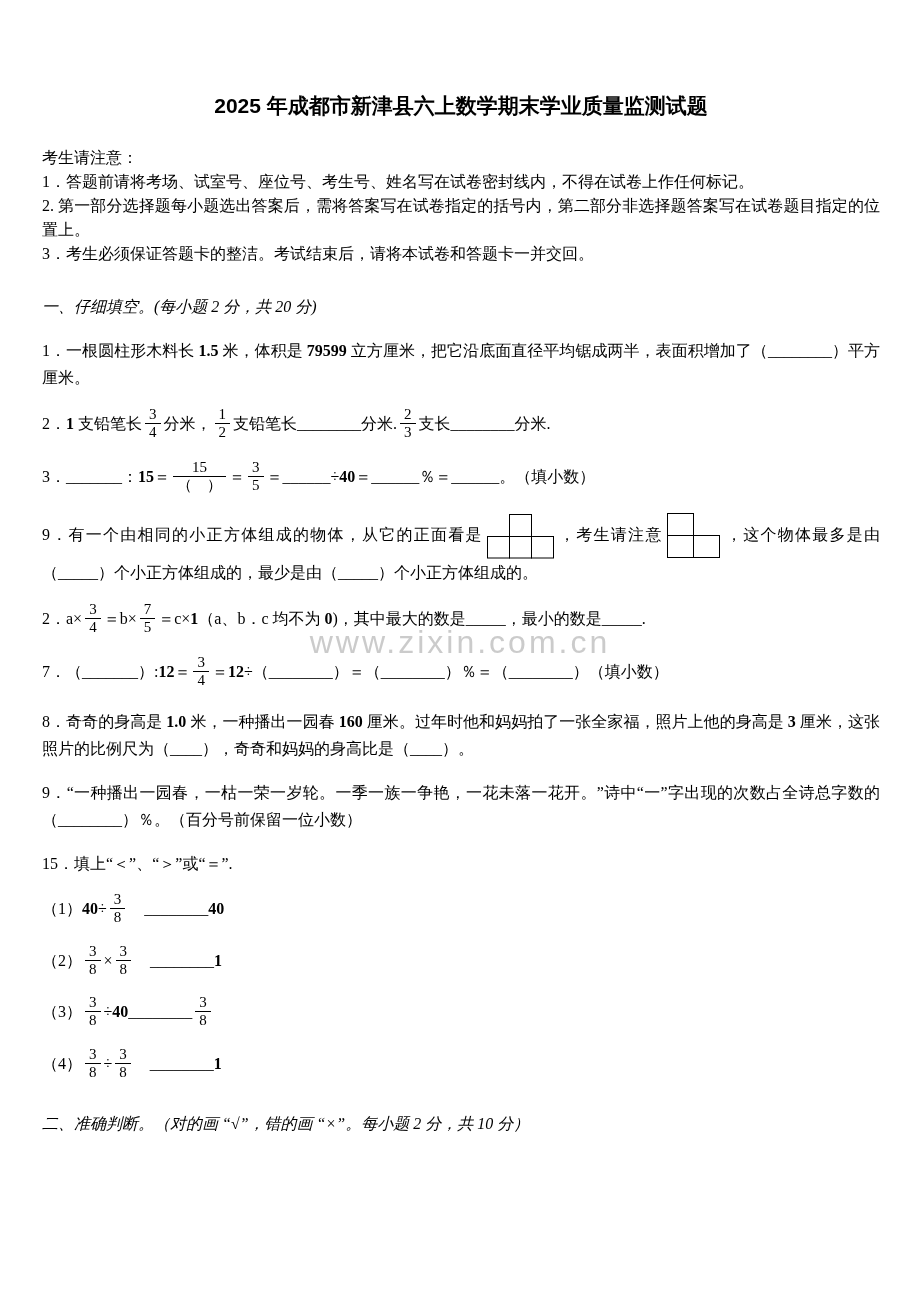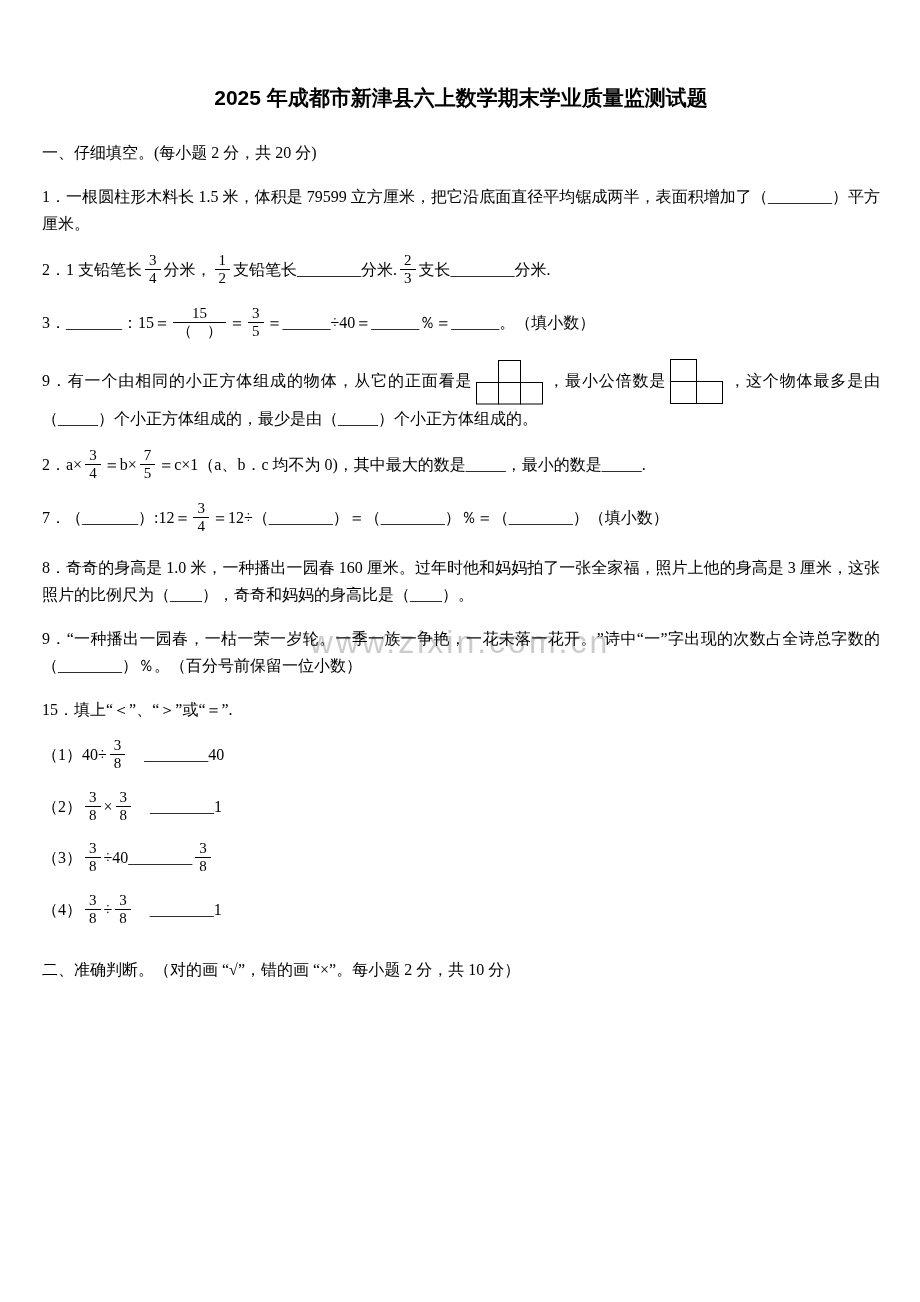--- a/index.html
+++ b/index.html
@@ -24,33 +24,34 @@
     color: rgba(160,160,160,0.55);
     white-space: nowrap;
     z-index: 0;
     pointer-events: none;
     text-align: right;
   }
   .page {
     position: relative;
     z-index: 1;
     padding: 84px 40px 40px 42px;
+    margin-top: 8px;
   }
   .title {
     text-align: center;
     font-size: 21px;
     font-weight: bold;
     font-family: "Liberation Sans", "DejaVu Sans", sans-serif;
     margin-bottom: 26px;
   }
   .notice p { line-height: 24px; text-align: justify; }
-  .sec { margin-top: 28px; line-height: 26px; }
+  .sec { margin-top: 28px; line-height: 26px; font-style: italic; }
   .q { margin-top: 17px; line-height: 27px; text-align: justify; }
   .q10item { margin-top: 16px; line-height: 27px; }
-  .bnum { font-weight: normal; font-family: "Liberation Serif", "DejaVu Serif", serif; }
+  .bnum { font-weight: bold; font-family: "Liberation Serif", "DejaVu Serif", serif; }
   .frac {
     display: inline-block;
     vertical-align: middle;
     text-align: center;
     margin: 0 3px;
     font-size: 15px;
     line-height: 1.15;
     position: relative;
     top: -2px;
   }
@@ -61,36 +62,42 @@
 </style>
 </head>
 <body>
 
 <div class="watermark">www.zixin.com.cn</div>
 
 <div class="page">
 
   <h1 class="title">2025 年成都市新津县六上数学期末学业质量监测试题</h1>
 
+  <div class="notice">
+    <p>考生请注意：</p>
+    <p>1．答题前请将考场、试室号、座位号、考生号、姓名写在试卷密封线内，不得在试卷上作任何标记。</p>
+    <p>2. 第一部分选择题每小题选出答案后，需将答案写在试卷指定的括号内，第二部分非选择题答案写在试卷题目指定的位置上。</p>
+    <p>3．考生必须保证答题卡的整洁。考试结束后，请将本试卷和答题卡一并交回。</p>
+  </div>
 
   <p class="sec">一、仔细填空。(每小题 2 分，共 20 分)</p>
 
   <p class="q"><span>1．一根圆柱形木料长 </span><span class="bnum">1.5</span><span> 米，体积是 </span><span class="bnum">79599</span><span> 立方厘米，把它沿底面直径平均锯成两半，表面积增加了（________）平方厘米。</span></p>
 
   <p class="q"><span>2．</span><span class="bnum">1</span><span> 支铅笔长</span><span class="frac"><span class="fn">3</span><span class="fd">4</span></span><span>分米，</span><span class="frac"><span class="fn">1</span><span class="fd">2</span></span><span>支铅笔长________分米.</span><span class="frac"><span class="fn">2</span><span class="fd">3</span></span><span>支长________分米.</span></p>
 
   <p class="q"><span>3．_______：</span><span class="bnum">15</span><span>＝</span><span class="frac"><span class="fn">15</span><span class="fd">（　）</span></span><span>＝</span><span class="frac"><span class="fn">3</span><span class="fd">5</span></span><span>＝______÷</span><span class="bnum">40</span><span>＝______％＝______。（填小数）</span></p>
 
 
   <p class="q"><span>9．有一个由相同的小正方体组成的物体，从它的正面看是</span><svg class="shape" width="67" height="45" viewBox="0 0 67 45">
         <rect x="22.5" y="0.5" width="22" height="22"></rect>
         <rect x="0.5" y="22.5" width="22" height="21.5"></rect>
         <rect x="22.5" y="22.5" width="22" height="21.5"></rect>
         <rect x="44.5" y="22.5" width="22" height="21.5"></rect>
-      </svg><span>，最小公倍数是</span><svg class="shape" width="54" height="46" viewBox="0 0 54 46">
+      </svg><span>，考生请注意</span><svg class="shape" width="54" height="46" viewBox="0 0 54 46">
         <rect x="0.5" y="0.5" width="26" height="22"></rect>
         <rect x="0.5" y="22.5" width="26" height="22"></rect>
         <rect x="26.5" y="22.5" width="26" height="22"></rect>
       </svg><span>，这个物体最多是由（_____）个小正方体组成的，最少是由（_____）个小正方体组成的。</span></p>
 
   <p class="q"><span>2．a×</span><span class="frac"><span class="fn">3</span><span class="fd">4</span></span><span>＝b×</span><span class="frac"><span class="fn">7</span><span class="fd">5</span></span><span>＝c×</span><span class="bnum">1</span><span>（a、b．c 均不为 </span><span class="bnum">0</span><span>)，其中最大的数是_____，最小的数是_____.</span></p>
 
   <p class="q"><span>7．（_______）:</span><span class="bnum">12</span><span>＝</span><span class="frac"><span class="fn">3</span><span class="fd">4</span></span><span>＝</span><span class="bnum">12</span><span>÷（________）＝（________）％＝（________）（填小数）</span></p>
 
   <p class="q"><span>8．奇奇的身高是 </span><span class="bnum">1.0</span><span> 米，一种播出一园春 </span><span class="bnum">160</span><span> 厘米。过年时他和妈妈拍了一张全家福，照片上他的身高是 </span><span class="bnum">3</span><span> 厘米，这张照片的比例尺为（____），奇奇和妈妈的身高比是（____）。</span></p>

